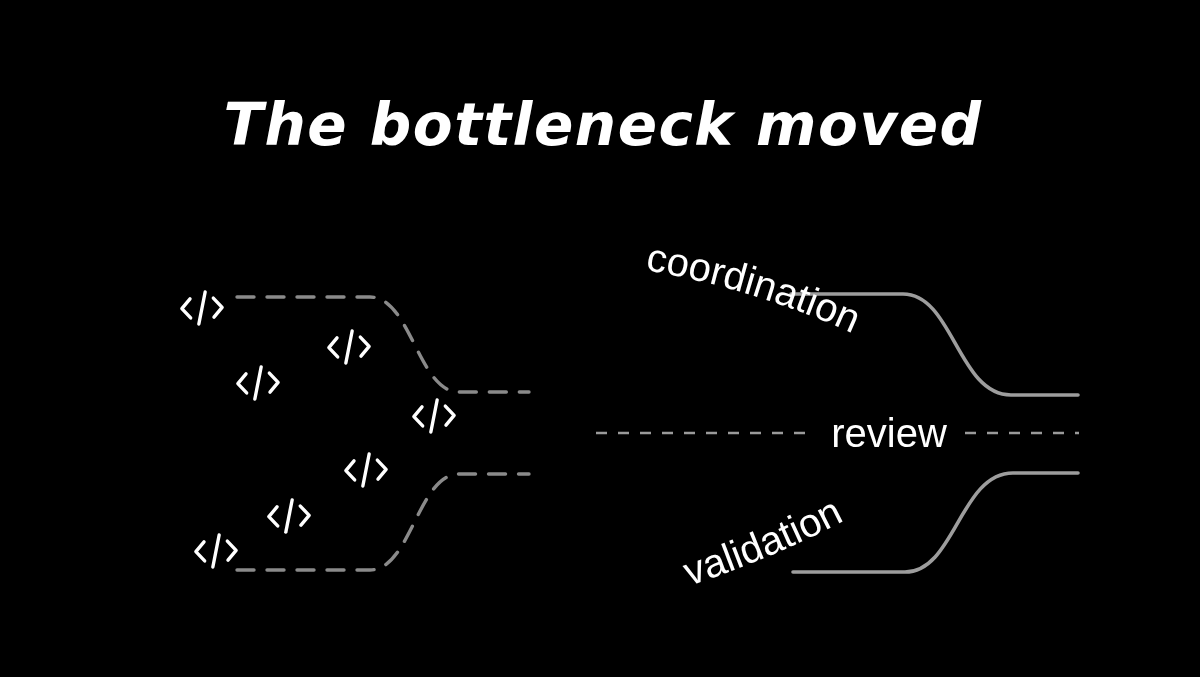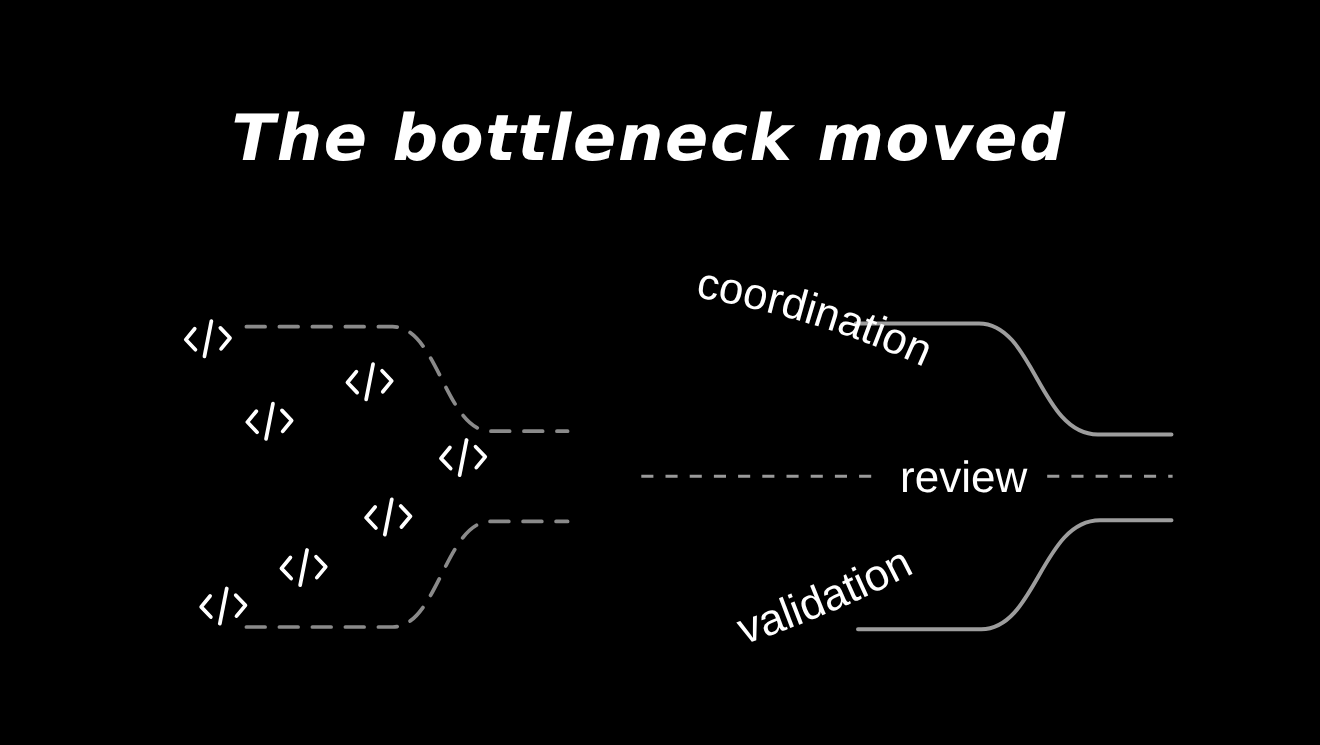--- a/index.html
+++ b/index.html
@@ -11,20 +11,21 @@
     width: 1200px;
     height: 677px;
     overflow: hidden;
     font-family: "Liberation Sans", sans-serif;
   }
   #stage {
     position: relative;
     width: 988px;
     height: 677px;
     background: #000000;
+    margin-left: 13px;
   }
   #scene {
     position: absolute;
     inset: 0;
     width: 1200px;
     height: 677px;
     display: block;
   }
   .slide-title {
     font-family: "DejaVu Sans", sans-serif;

